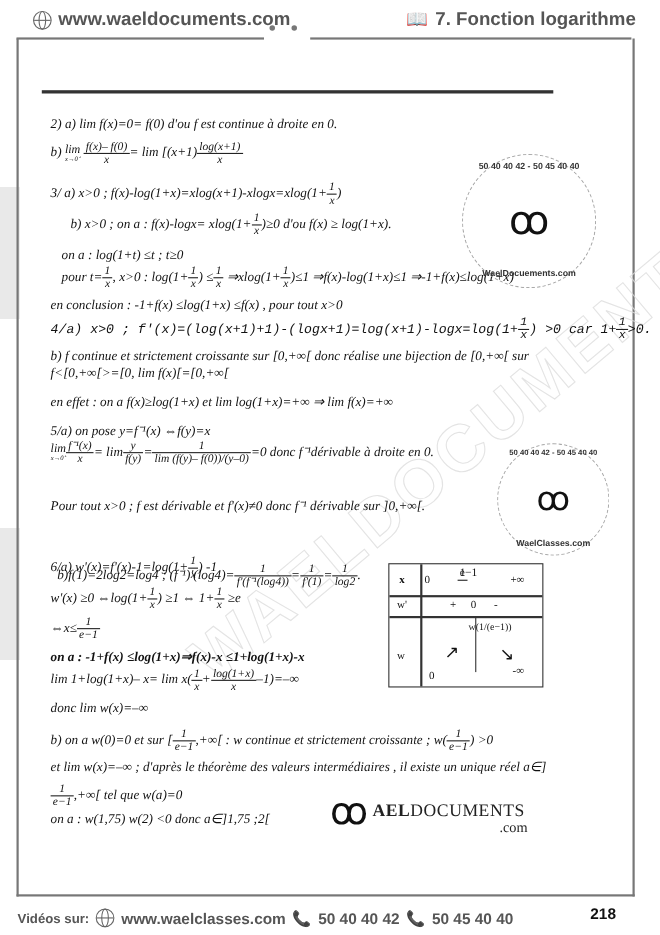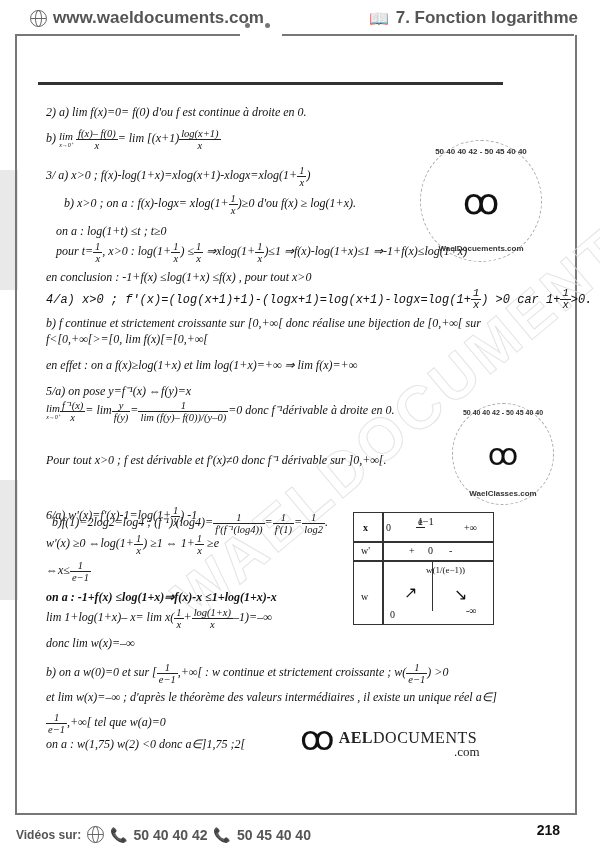--- a/index.html
+++ b/index.html
@@ -210,18 +210,19 @@
 
 <div class="footer-logo">
   <span class="mark">ꝏ</span>
   <span class="txt"><b>AEL</b><span>DOCUMENTS</span></span>
   <span class="com">.com</span>
 </div>
 
 <div class="footer">
   <span class="small">Vidéos sur:</span>
   <span class="globe"></span>
+  <span>www.waelclasses.com</span>
   <span class="phone">📞</span>
   <span>50 40 40 42</span>
   <span class="phone">📞</span>
   <span>50 45 40 40</span>
 </div>
 <div class="page-num">218</div>
 
 </body></html>

